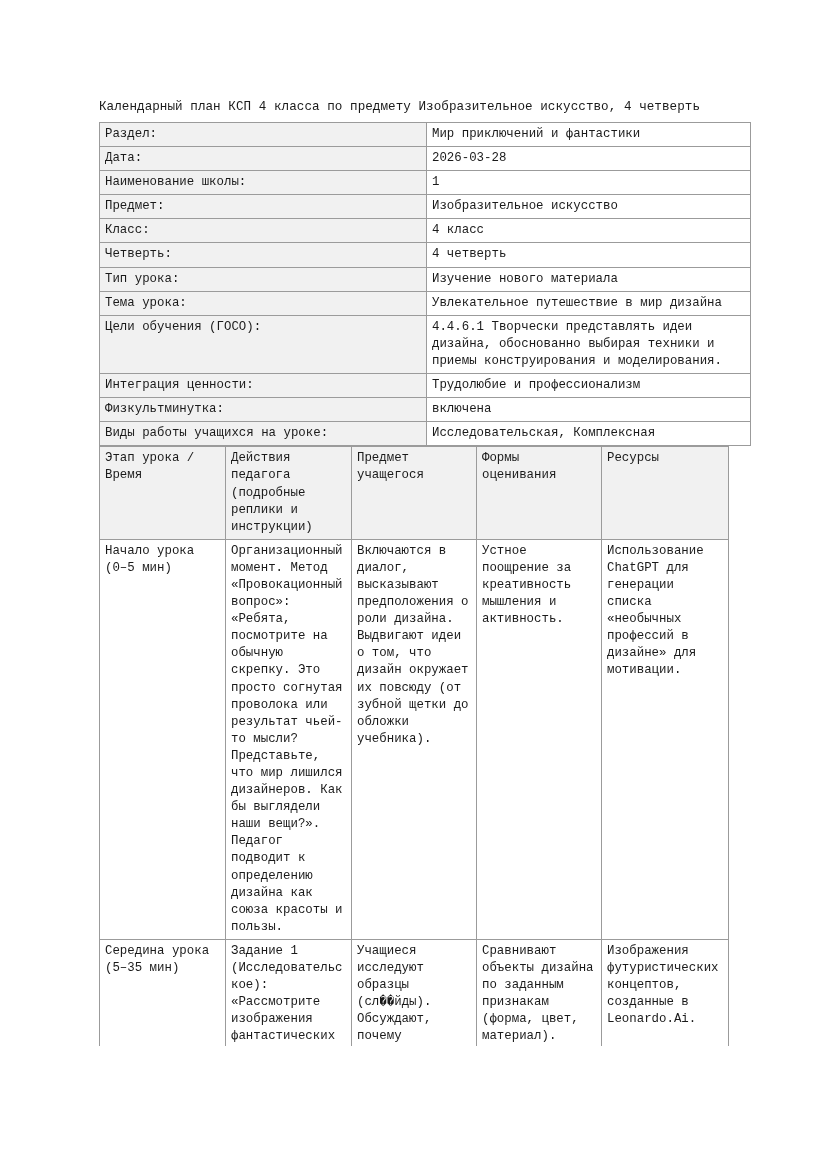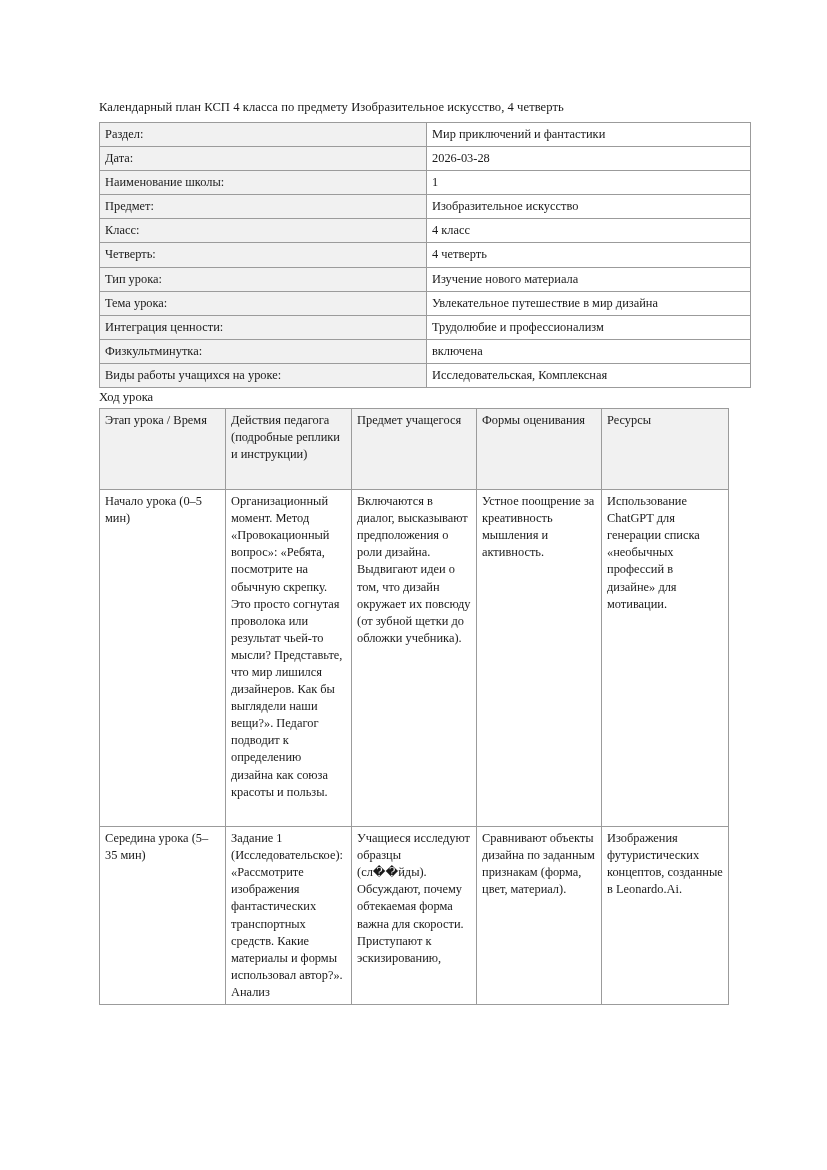--- a/index.html
+++ b/index.html
@@ -16,20 +16,21 @@
     color: #1a1a1a;
     -webkit-font-smoothing: antialiased;
   }
   .page {
     position: relative;
     width: 827px;
     height: 1170px;
     box-sizing: border-box;
     padding: 99px 92px 0 99px;
     background: #ffffff;
+    font-family: Liberation Mono, monospace;
   }
   .doc-title {
     font-size: 12.6px;
     line-height: 17px;
     margin: 0 0 6px 0;
     letter-spacing: 0.05px;
     white-space: nowrap;
   }
   .section-label {
     font-size: 12.6px;
@@ -127,35 +128,38 @@
       </tr>
       <tr>
         <td class="label">Тип урока:</td>
         <td class="value">Изучение нового материала</td>
       </tr>
       <tr>
         <td class="label">Тема урока:</td>
         <td class="value">Увлекательное путешествие в мир дизайна</td>
       </tr>
       <tr>
+        <td class="label">Цели обучения (ГОСО):</td>
+        <td class="value">4.4.6.1 Творчески представлять идеи дизайна, обоснованно выбирая техники и приемы конструирования и моделирования.</td>
+      </tr>
+      <tr>
         <td class="label">Интеграция ценности:</td>
         <td class="value">Трудолюбие и профессионализм</td>
       </tr>
       <tr>
         <td class="label">Физкультминутка:</td>
         <td class="value">включена</td>
       </tr>
       <tr>
         <td class="label">Виды работы учащихся на уроке:</td>
         <td class="value">Исследовательская, Комплексная</td>
       </tr>
     </tbody>
   </table>
 
-  <p class="section-label">Ход урока</p>
 
   <div class="flow-wrap">
     <table class="flow-table">
       <colgroup>
         <col class="c1">
           <col class="c2">
           <col class="c3">
           <col class="c4">
           <col class="c5">
       </colgroup>

